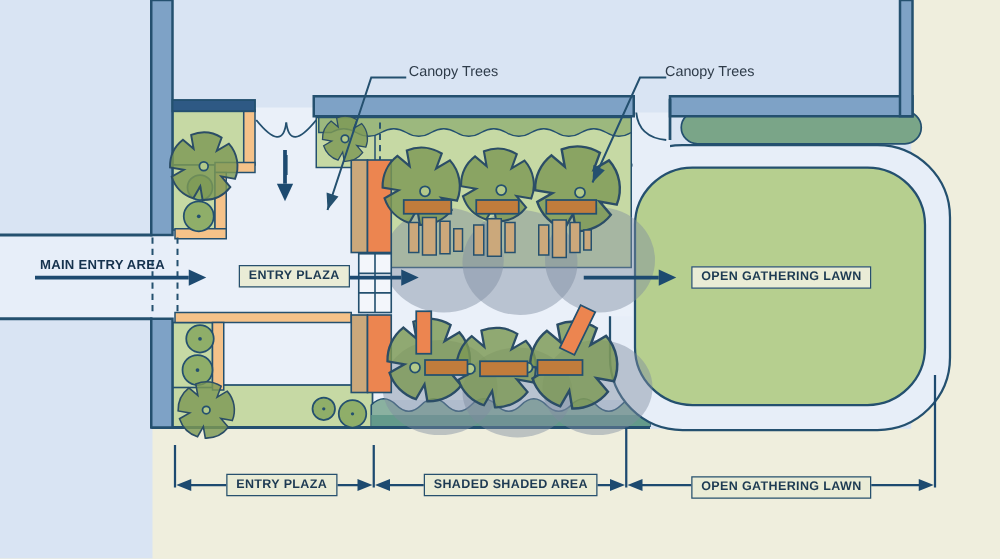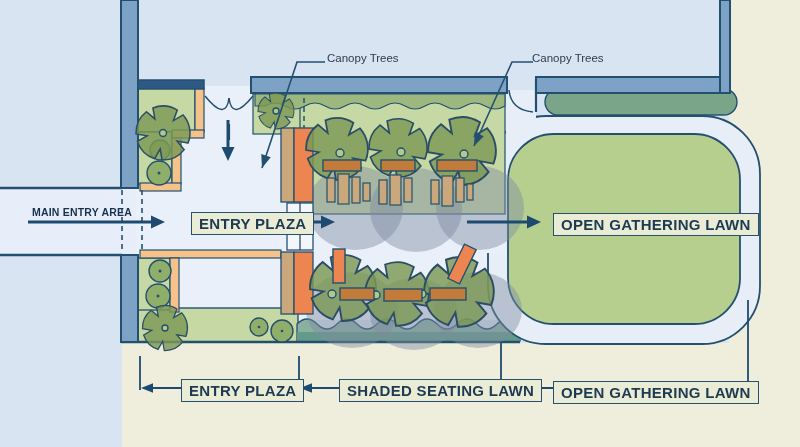--- a/index.html
+++ b/index.html
@@ -1,20 +1,20 @@
 <!DOCTYPE html>
 <html><head>
 <meta charset="utf-8">
 <style>
   html,body{margin:0;padding:0;background:#efeedd;}
   .stage{position:relative;width:800px;height:447px;overflow:hidden;background:#efeedd;
          font-family:"Liberation Sans",sans-serif;}
   .stage svg{position:absolute;left:0;top:0;}
   .lbl-box{position:absolute;background:#eaecd6;border:1.6px solid #27506e;color:#1d3a52;
-           font-weight:bold;font-size:15px;line-height:1;padding:3px 7px;letter-spacing:.3px;
+           font-weight:bold;font-size:10px;line-height:1;padding:3px 7px;letter-spacing:.3px;
            white-space:nowrap;}
   .callout{position:absolute;color:#2e3b49;font-size:11.5px;line-height:1;white-space:nowrap;}
   .entry-path-label{position:absolute;left:32px;top:206px;font-weight:bold;font-size:10.5px;
            color:#16324e;letter-spacing:.2px;white-space:nowrap;}
 </style>
 </head>
 <body>
 
 <div class="stage">
 
@@ -232,16 +232,16 @@
 
 <div class="callout" style="left:327px;top:53px">Canopy Trees</div>
 <div class="callout" style="left:532px;top:53px">Canopy Trees</div>
 
 <div class="entry-path-label">MAIN ENTRY AREA</div>
 
 <div class="lbl-box" style="left:191px;top:212px">ENTRY PLAZA</div>
 <div class="lbl-box" style="left:553px;top:213px">OPEN GATHERING LAWN</div>
 
 <div class="lbl-box" style="left:181px;top:379px">ENTRY PLAZA</div>
-<div class="lbl-box" style="left:339px;top:379px">SHADED SEATING LAWN</div>
+<div class="lbl-box" style="left:339px;top:379px">SHADED SHADED AREA</div>
 <div class="lbl-box" style="left:553px;top:381px">OPEN GATHERING LAWN</div>
 
 </div>
 
 </body></html>

